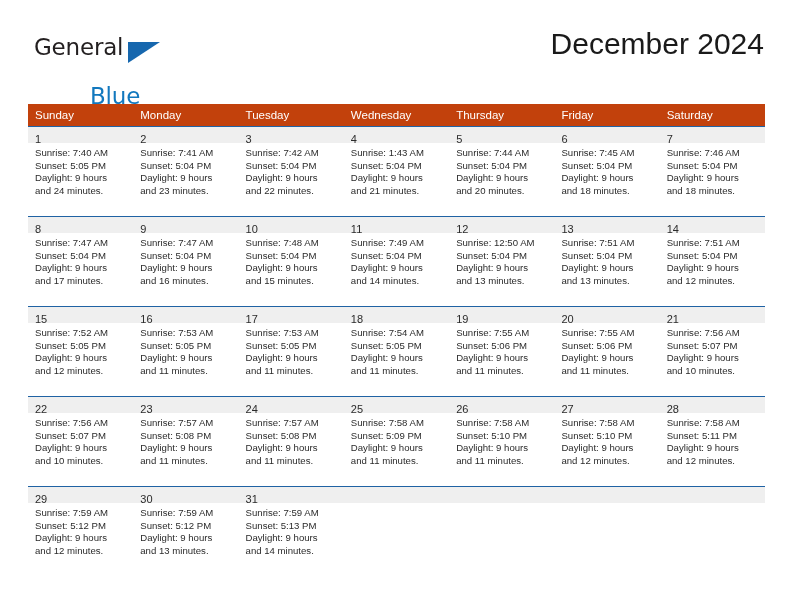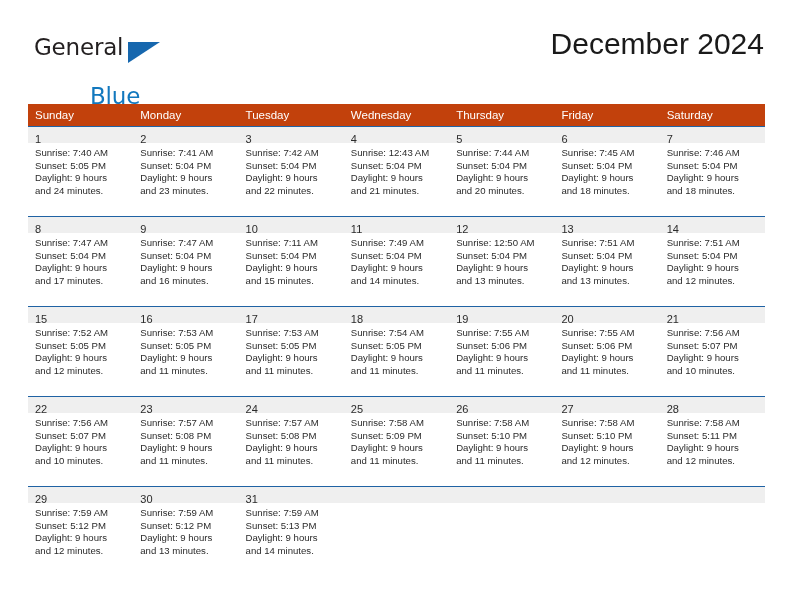--- a/index.html
+++ b/index.html
@@ -225,21 +225,21 @@
                   <div>Sunset: 5:04 PM</div>
                   <div>Daylight: 9 hours</div>
                   <div>and 22 minutes.</div>
                 </div>
               </div>
             </td>
             <td class="daycell">
               <div class="cell-inner">
                 <div class="daynum-band"><span class="daynum">4</span></div>
                 <div class="cell-body">
-                  <div>Sunrise: 12:43 AM</div>
+                  <div>Sunrise: 1:43 AM</div>
                   <div>Sunset: 5:04 PM</div>
                   <div>Daylight: 9 hours</div>
                   <div>and 21 minutes.</div>
                 </div>
               </div>
             </td>
             <td class="daycell">
               <div class="cell-inner">
                 <div class="daynum-band"><span class="daynum">5</span></div>
                 <div class="cell-body">
@@ -296,21 +296,21 @@
                   <div>Sunset: 5:04 PM</div>
                   <div>Daylight: 9 hours</div>
                   <div>and 16 minutes.</div>
                 </div>
               </div>
             </td>
             <td class="daycell">
               <div class="cell-inner">
                 <div class="daynum-band"><span class="daynum">10</span></div>
                 <div class="cell-body">
-                  <div>Sunrise: 7:11 AM</div>
+                  <div>Sunrise: 7:48 AM</div>
                   <div>Sunset: 5:04 PM</div>
                   <div>Daylight: 9 hours</div>
                   <div>and 15 minutes.</div>
                 </div>
               </div>
             </td>
             <td class="daycell">
               <div class="cell-inner">
                 <div class="daynum-band"><span class="daynum">11</span></div>
                 <div class="cell-body">

